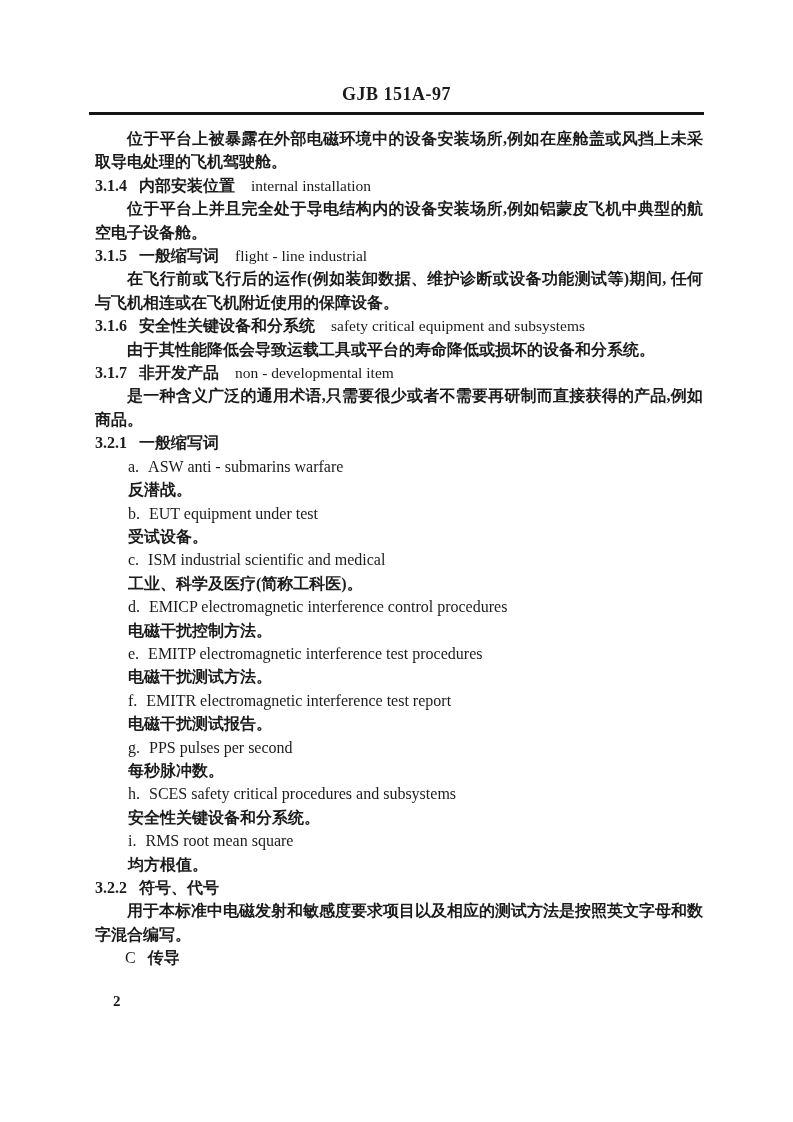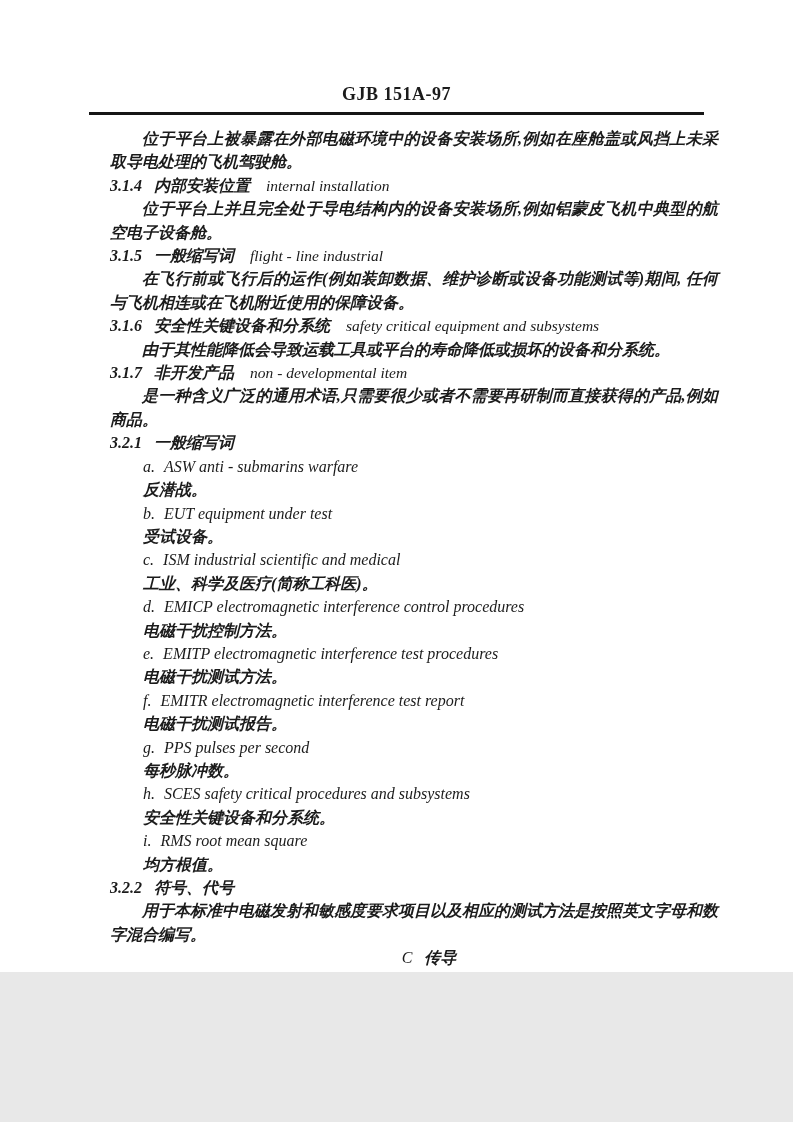--- a/index.html
+++ b/index.html
@@ -3,46 +3,46 @@
 <meta charset="utf-8">
 <style>
   html,body{margin:0;padding:0;}
   body{
     width:793px;height:1122px;
     background:#e8e8e8;
     font-family:"Liberation Serif","DejaVu Serif",serif;
     color:#1b1b1b;
   }
   .page{
-    position:relative;width:793px;height:972px;
+    position:relative;width:793px;height:1122px;
     background:#ffffff;overflow:hidden;
   }
   .header{
     position:absolute;top:84px;left:0;width:100%;
     text-align:center;font-weight:700;font-size:18px;letter-spacing:.5px;
   }
   .rule{
     position:absolute;top:112px;left:89px;width:615px;height:3px;
     background:#161616;
   }
   .content{
-    position:absolute;top:127px;left:110px;width:608px;
-    font-size:16px;line-height:23.4px;font-style:italic;
+    position:absolute;top:127px;left:95px;width:608px;
+    font-size:16px;line-height:23.4px;
   }
   .para{
     margin:0;text-indent:32px;text-align:justify;font-weight:600;
   }
   .heading{font-weight:700;white-space:nowrap;}
   .heading .num{font-weight:700;}
   .heading .zh{margin-left:12px;font-weight:700;}
   .heading .en{margin-left:16px;font-weight:400;font-size:15.5px;}
   .item-en{padding-left:33px;font-weight:400;white-space:nowrap;}
   .item-en .letter{margin-right:9px;}
   .item-zh{padding-left:33px;font-weight:600;}
-  .sym{padding-left:30px;white-space:nowrap;text-align:center;}
+  .sym{padding-left:30px;white-space:nowrap;}
   .sym .code{margin-right:12px;font-weight:400;}
   .sym .zh{font-weight:600;}
   .pageno{
     position:absolute;left:113px;top:993px;
     font-size:15px;font-weight:600;
   }
 </style>
 </head>
 <body>
 

